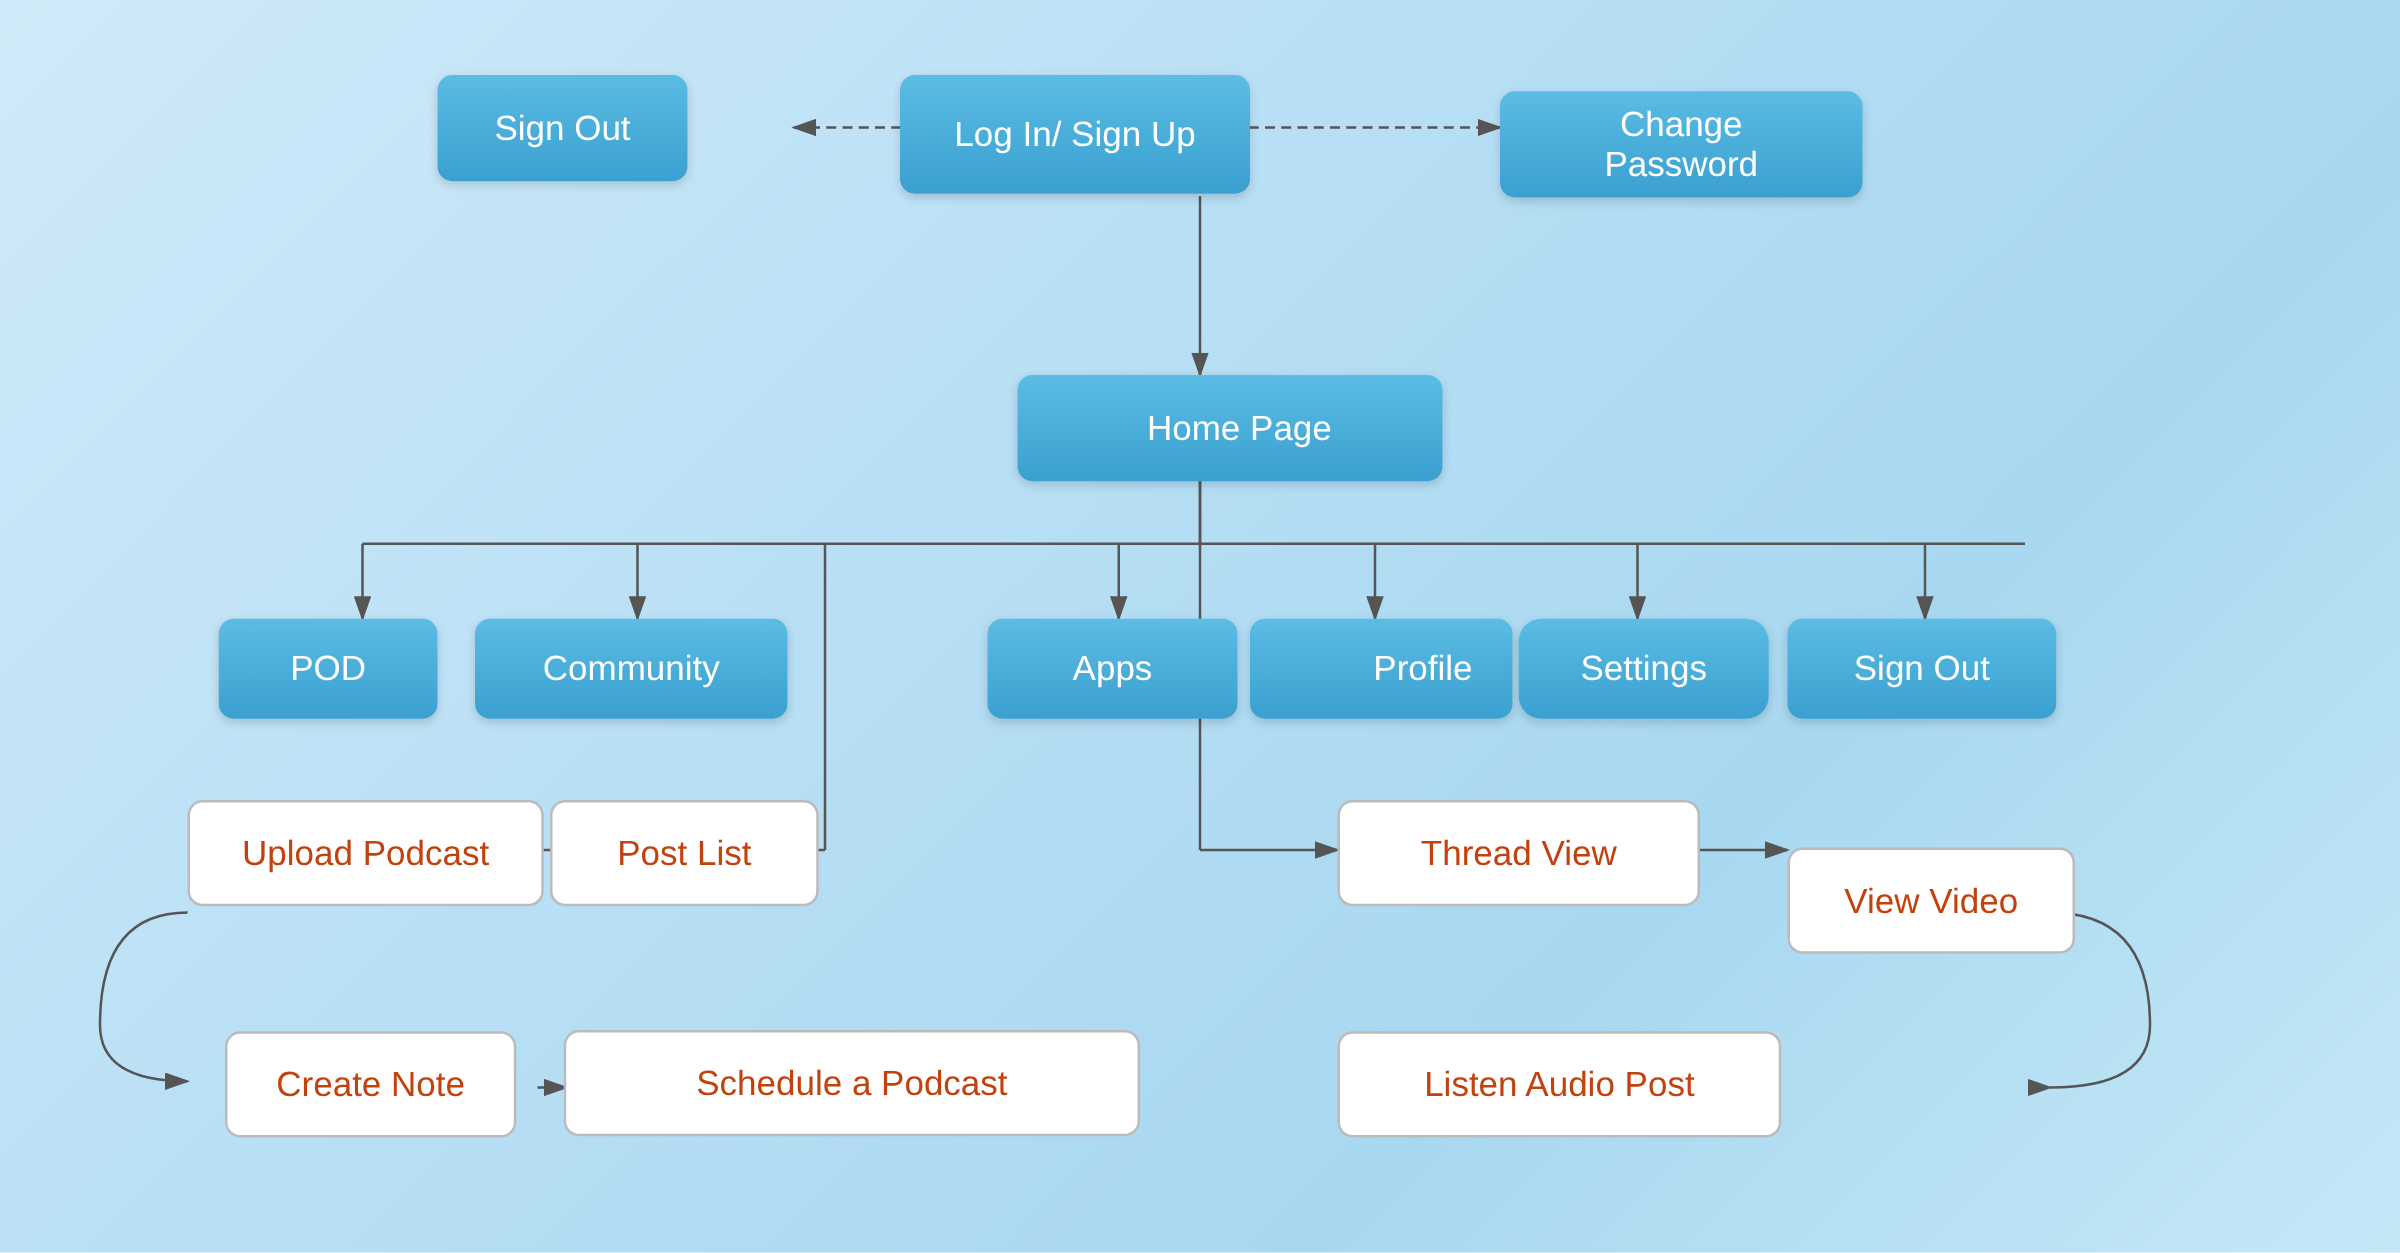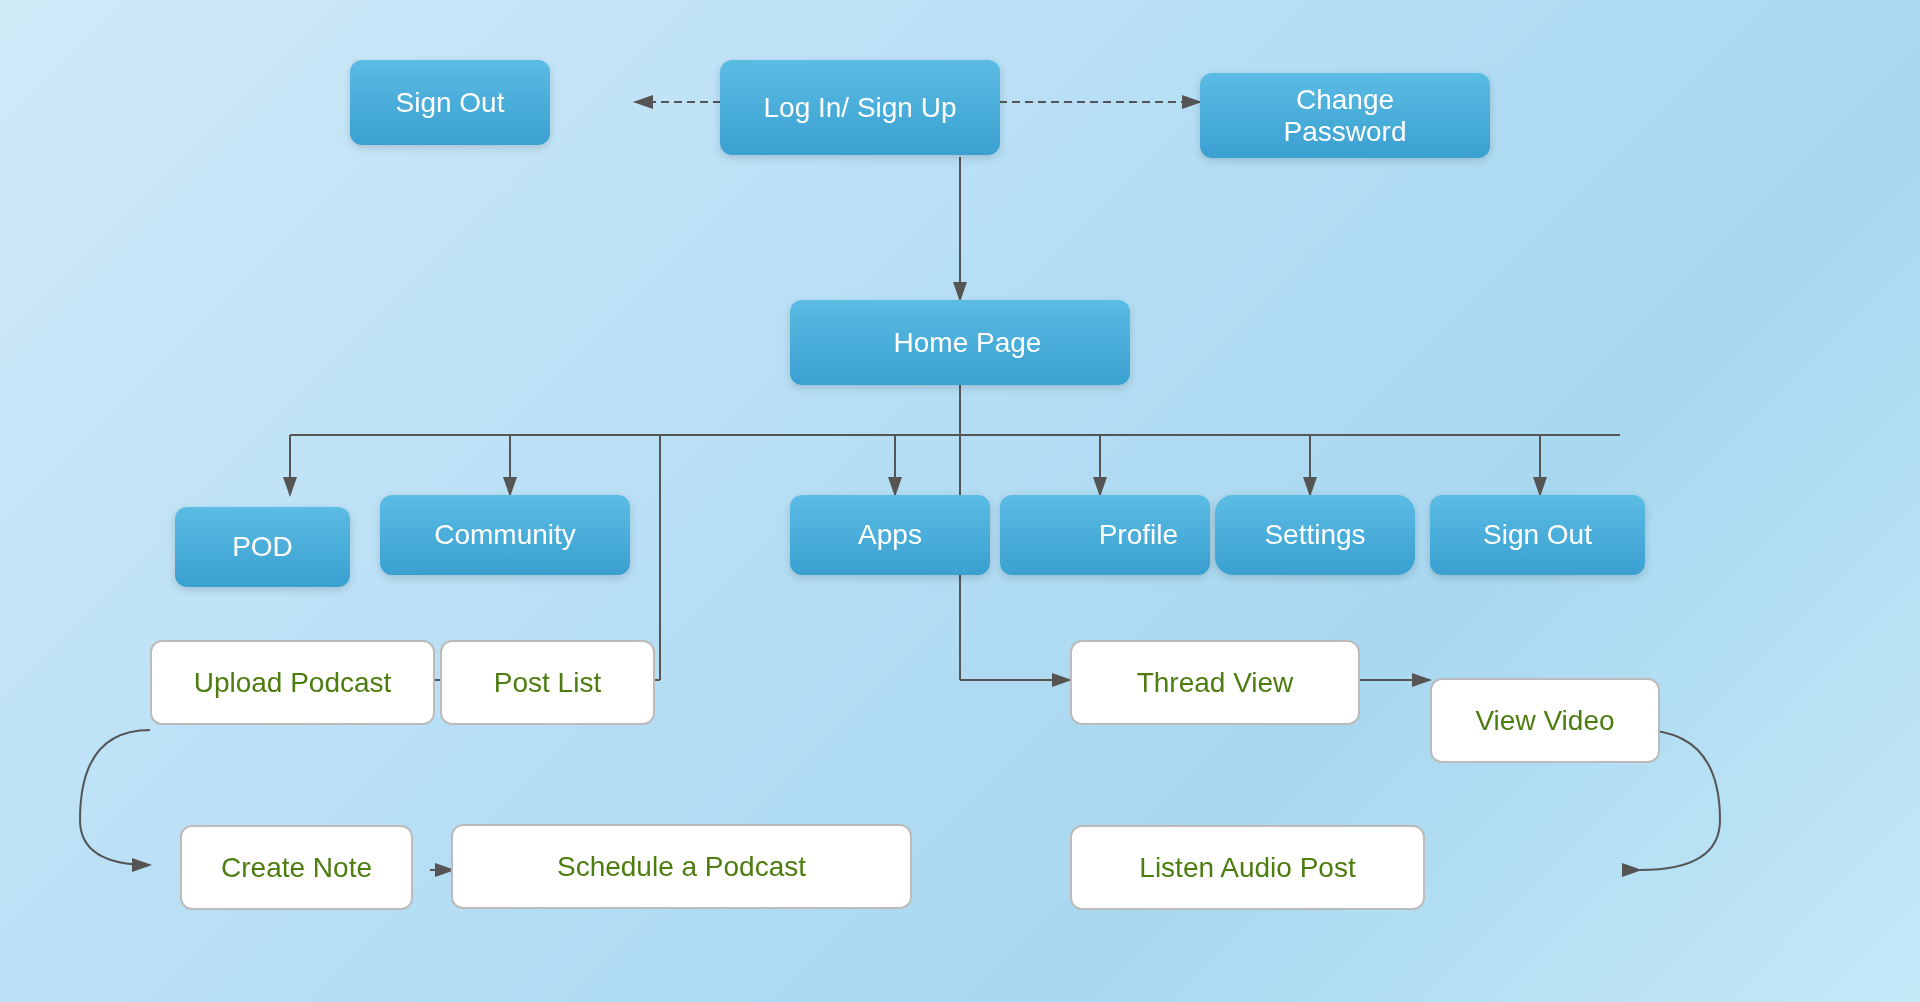--- a/index.html
+++ b/index.html
@@ -35,21 +35,21 @@
 
     .node-blue {
       background: linear-gradient(180deg, #5bbce4 0%, #3aa0d0 100%);
       color: white;
       padding: 18px 32px;
       box-shadow: 0 3px 8px rgba(0,0,0,0.15);
     }
 
     .node-white {
       background: white;
-      color: #4d7c0f;
+      color: #c2410c;
       border: 2px solid #bbb;
       padding: 16px 28px;
     }
   </style>
 </head>
 <body>
 
 <svg id="flowchart" viewBox="0 0 1920 1002" xmlns="http://www.w3.org/2000/svg">
   <defs>
     <marker id="arrow" markerWidth="10" markerHeight="7" refX="9" refY="3.5" orient="auto">
@@ -109,25 +109,25 @@
 </div>
 
 <div class="node node-blue" style="left:350px; top:60px; width:200px; height:85px;">
   <span>Sign Out</span>
 </div>
 
 <div class="node node-blue" style="left:1200px; top:73px; width:290px; height:85px;">
   <span>Change Password</span>
 </div>
 
-<div class="node node-blue" style="left:790px; top:300px; width:340px; height:85px;padding-left:47px;">
+<div class="node node-blue" style="left:814px; top:300px; width:340px; height:85px;padding-left:47px;">
   <span>Home Page</span>
 </div>
 
-<div class="node node-blue" style="left:175px; top:495px; width:175px; height:80px;margin-top:12px;">
+<div class="node node-blue" style="left:175px; top:495px; width:175px; height:80px;">
   <span>POD</span>
 </div>
 
 <div class="node node-blue" style="left:380px; top:495px; width:250px; height:80px;">
   <span>Community</span>
 </div>
 
 <div class="node node-blue" style="left:790px; top:495px; width:200px; height:80px;">
   <span>Apps</span>
 </div>

